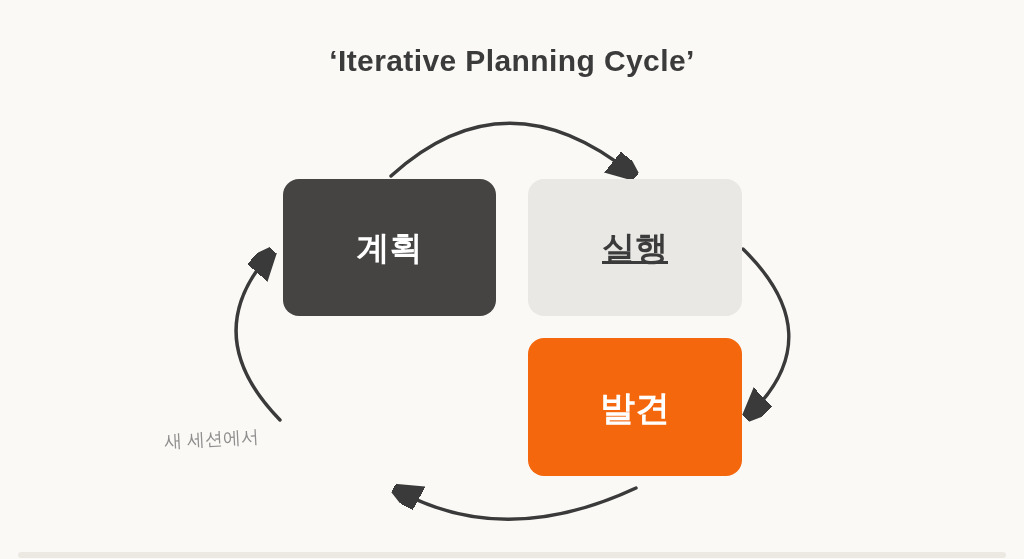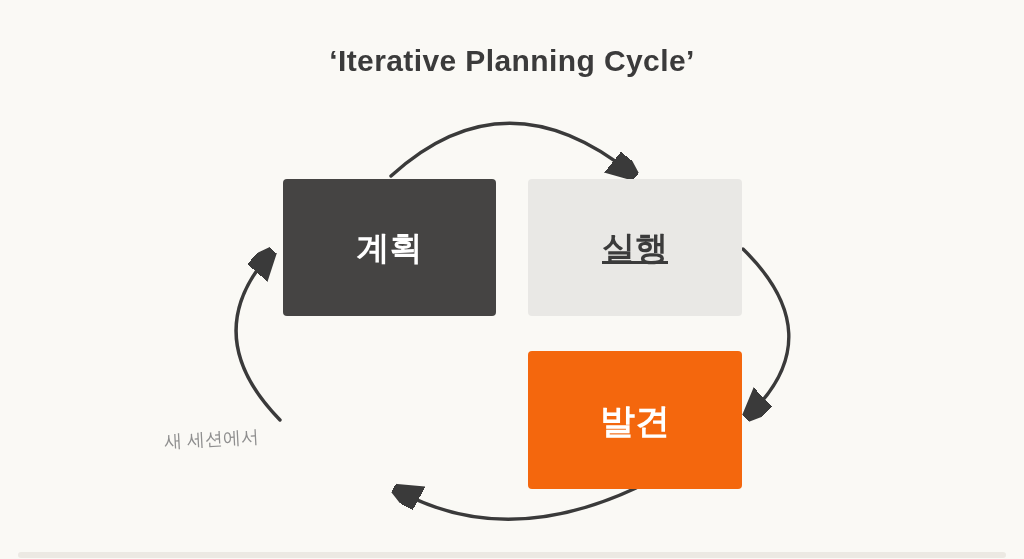--- a/index.html
+++ b/index.html
@@ -24,32 +24,32 @@
     font-size: 30px;
     font-weight: 600;
     letter-spacing: 0.4px;
     color: #3B3B3B;
   }
   .node {
     position: absolute;
     display: flex;
     align-items: center;
     justify-content: center;
-    border-radius: 4px;
+    border-radius: 16px;
     font-size: 33px;
     font-weight: 600;
     line-height: 1;
   }
   .node--dark   { background: #454443; color: #FFFFFF; }
   .node--light  { background: #E9E8E5; color: #3B3B3B; text-decoration: underline; }
   .node--accent { background: #F4670D; color: #FFFFFF; font-weight: 800; font-size: 35px; }
   #node-plan     { left: 283px; top: 179px; width: 213px; height: 137px; }
   #node-execute  { left: 528px; top: 179px; width: 214px; height: 137px; }
   #node-replan   { left: 283px; top: 351px; width: 213px; height: 138px; }
-  #node-discover { left: 528px; top: 351px; width: 214px; height: 138px; }
+  #node-discover { left: 528px; top: 338px; width: 214px; height: 138px; }
   .note {
     position: absolute;
     left: 164px;
     top: 427px;
     font-size: 18px;
     color: #8F8F8F;
     transform: rotate(-3deg);
     white-space: nowrap;
   }
   .arrows {

